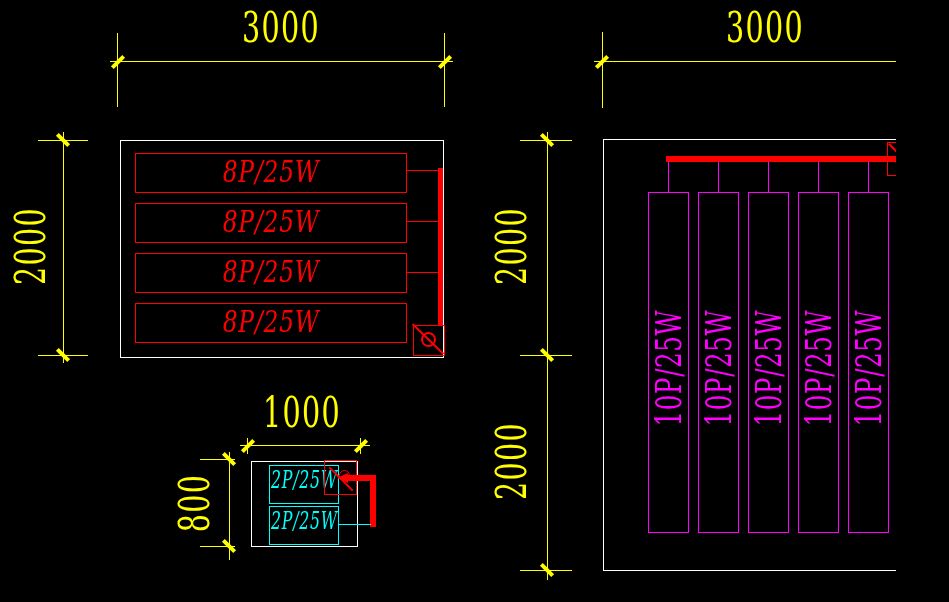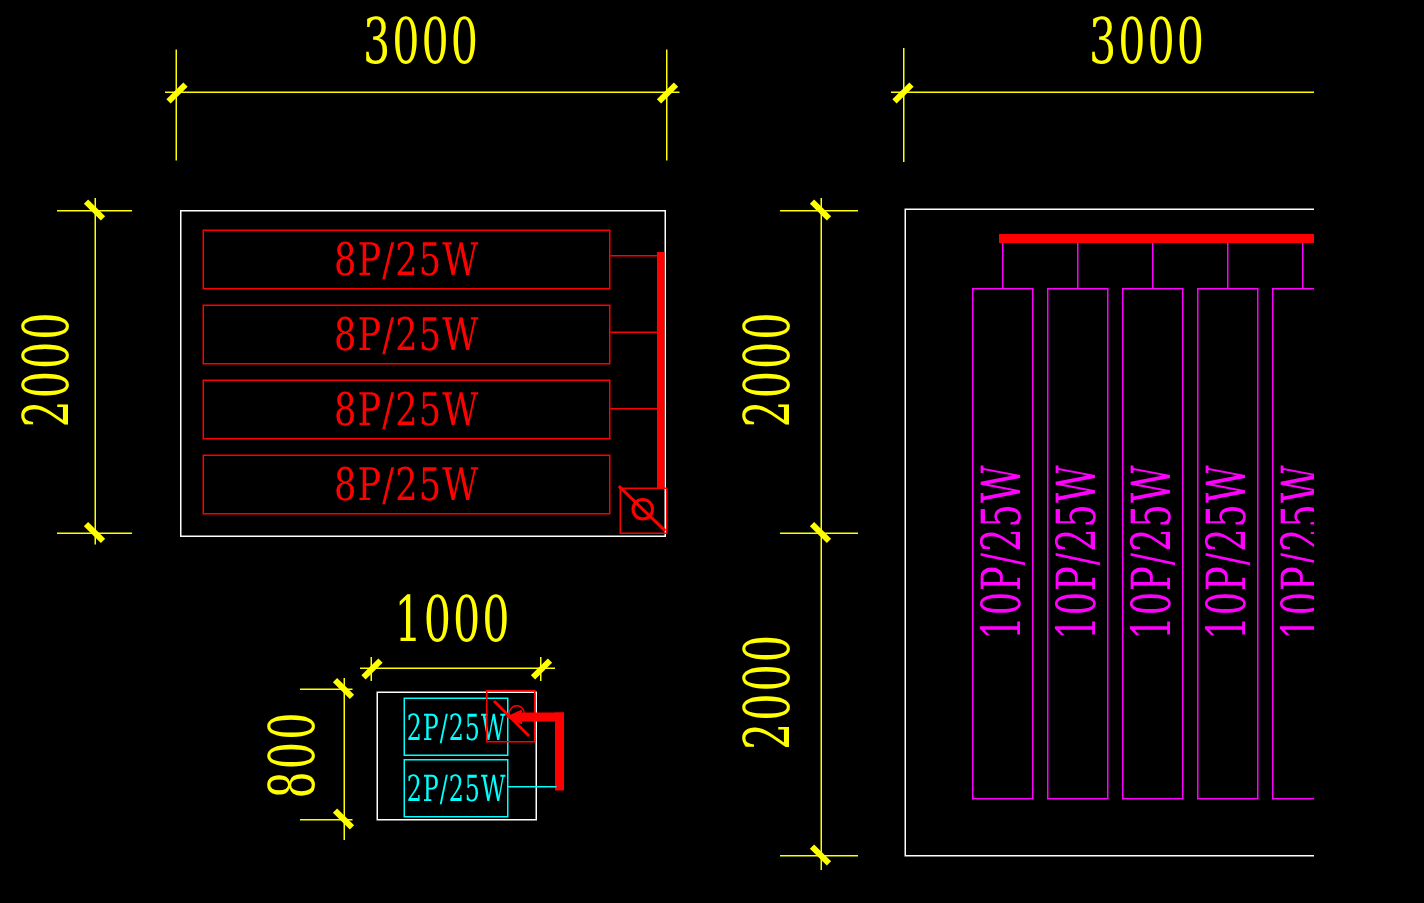--- a/index.html
+++ b/index.html
@@ -1,31 +1,31 @@
 <!DOCTYPE html>
 <html><head>
 <meta charset="utf-8">
 <style>
   html,body{margin:0;padding:0;background:#000;}
   #canvas{position:relative;width:876px;height:602px;background:#000;overflow:hidden;
-          font-family:"DejaVu Serif",serif;}
+          font-family:"DejaVu Serif",serif;padding-left:20px;}
   .e{position:absolute;}
   .yl{background:#FFFF00;}
   .rd{background:#FF0000;}
   .mg{background:#FF00FF;}
   .cy{background:#00FFFF;}
   .tick{position:absolute;width:16px;height:4px;background:#FFFF00;}
   .tick.fw{transform:translate(-50%,-50%) rotate(-45deg);}
   .tick.bw{transform:translate(-50%,-50%) rotate(45deg);}
   .cad{position:absolute;white-space:nowrap;line-height:1;}
   .dimtxt{font-size:42px;color:#FFFF00;letter-spacing:2px;}
   .htxt{transform:translate(-50%,-50%) scaleX(0.68);}
   .vtxt{transform:translate(-50%,-50%) rotate(-90deg) scaleX(0.68);}
   .room{position:absolute;border:1px solid #FFFFFF;box-sizing:border-box;background:transparent;}
-  .fixture{position:absolute;box-sizing:border-box;display:flex;align-items:center;justify-content:center;}
+  .fixture{position:absolute;box-sizing:border-box;display:flex;align-items:flex-start;justify-content:center;font-style:italic;}
   .fixture.red{border:1px solid #FF0000;color:#FF0000;}
   .fixture.cyan{border:1px solid #00FFFF;color:#00FFFF;}
   .fixture.mag{border:1px solid #FF00FF;color:#FF00FF;}
   .flbl{display:inline-block;font-size:30px;transform:scaleX(0.78);letter-spacing:1px;}
   .flbl.small{font-size:24px;transform:scaleX(0.66);}
   .vbar-lbl{position:absolute;font-size:36px;color:#FF00FF;white-space:nowrap;line-height:1;
             transform:translate(-50%,-50%) rotate(-90deg) scaleX(0.68);letter-spacing:1px;}
   .symbox{position:absolute;border:1px solid #FF0000;box-sizing:border-box;background:transparent;}
   .symcirc{position:absolute;border:2px solid #FF0000;border-radius:50%;box-sizing:border-box;background:transparent;}
   .symslash{position:absolute;height:2px;background:#FF0000;}

